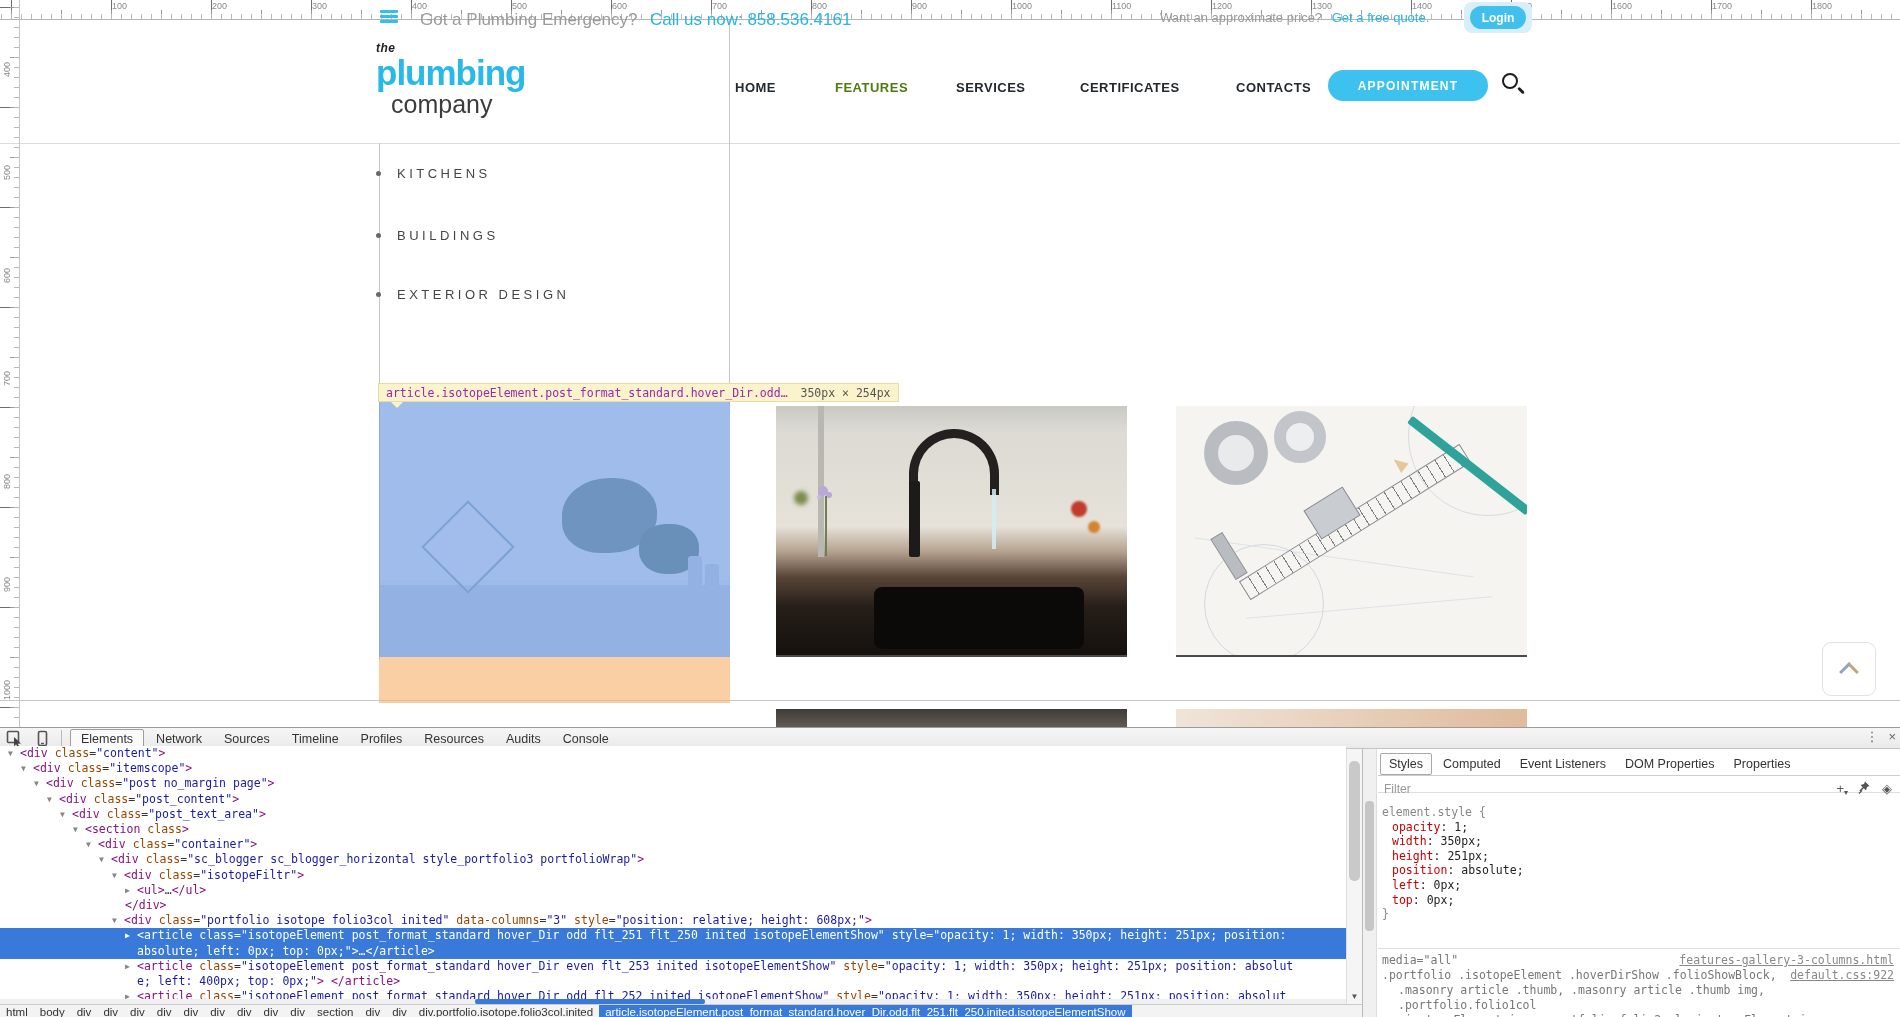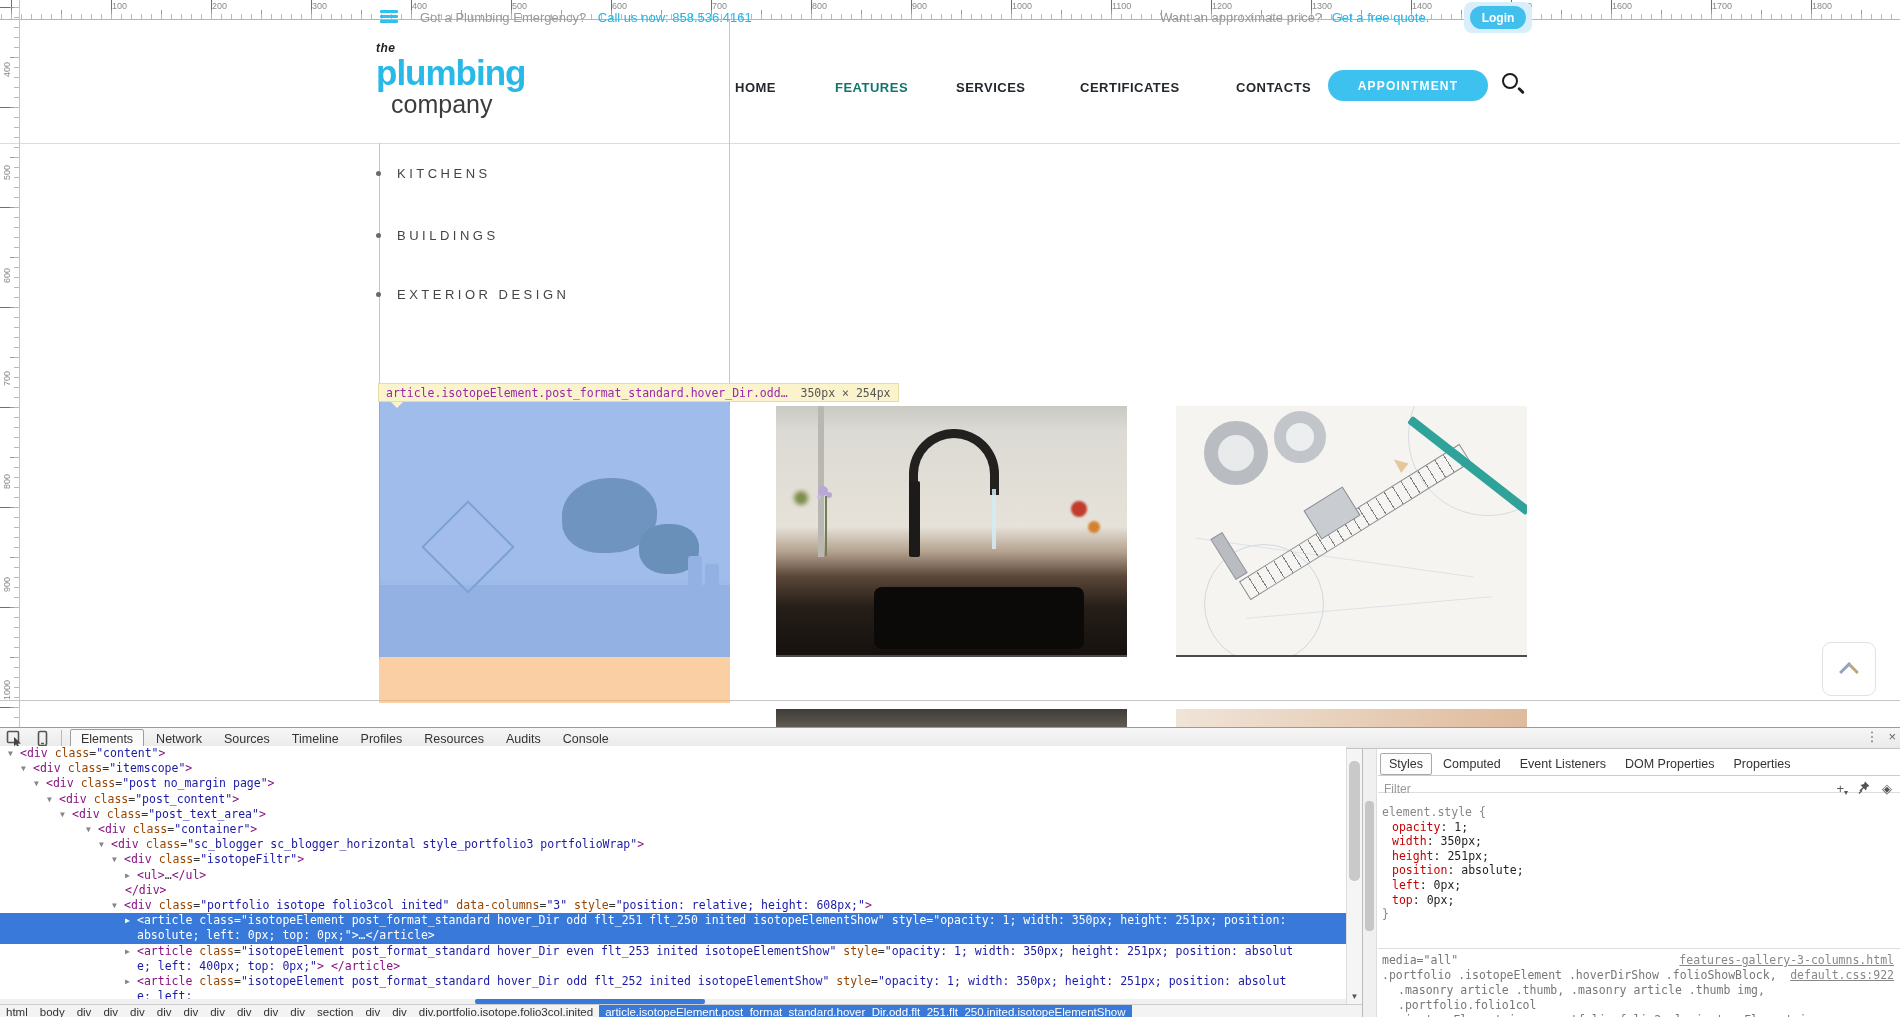--- a/index.html
+++ b/index.html
@@ -27,36 +27,36 @@
   .ruler-num { position:absolute; font-size:9px; color:#8a8a8a; }
   .ruler-top .ruler-num { top:1px; }
   .ruler-left .ruler-num { left:2px; writing-mode:vertical-rl; transform:rotate(180deg); }
   .guide { position:absolute; background:#c6c6c6; z-index:5; }
   .guide-v1 { left:379px; top:143px; width:1px; height:517px; }
   .guide-v2 { left:729px; top:20px; width:1px; height:384px; }
   .guide-h1 { left:0; top:700px; width:1900px; height:1px; }
   .header-border { position:absolute; left:0; top:143px; width:1900px; height:1px; background:#dcdcdc; }
 
   
-  .topbar-left { position:absolute; left:420px; top:10px; font-size:13px; color:#9a9a9a; z-index:45;text-align:center; }
+  .topbar-left { position:absolute; left:420px; top:10px; font-size:17px; color:#9a9a9a; z-index:45;text-align:center; }
   .topbar-right { position:absolute; left:1160px; top:10px; font-size:13px; color:#9a9a9a; z-index:45; }
   .accent { color:#29b4e2; }
   .hamburger { position:absolute; left:380px; top:10px; width:18px; height:14px; z-index:45; cursor:pointer; }
   .hamburger i { display:block; height:3px; margin-bottom:2px; background:#2fc0ef; border-radius:1px; }
   .login-halo { position:absolute; left:1464px; top:2px; width:68px; height:31px; background:#d8eefa; border-radius:8px; z-index:45; }
   .login-btn { position:absolute; left:6px; top:4px; width:56px; height:23px; background:#41c0ee; border:none;
                border-radius:12px; color:#fff; font-size:12px; font-weight:bold; font-family:inherit; cursor:pointer; }
 
   
   .logo { position:absolute; left:376px; top:42px; z-index:20; line-height:1; cursor:pointer; }
   .logo .l1 { font-size:12px; font-weight:800; color:#222; letter-spacing:.5px;font-style:italic; }
   .logo .l2 { font-size:35px; font-weight:800; color:#28b9e9; letter-spacing:-1px; margin-top:1px; }
   .logo .l3 { font-size:25px; font-weight:400; color:#3c3c3c; margin-left:15px; margin-top:2px; }
   .nav-item { position:absolute; top:80px; font-size:13px; font-weight:700; color:#23282d; letter-spacing:.5px; cursor:pointer; z-index:20;}
-  .nav-item.active { color:#0f766e; }
+  .nav-item.active { color:#4d7c0f; }
   .appointment { position:absolute; left:1328px; top:70px; width:160px; height:31px; background:#3dc2f0; border:none;
                  border-radius:16px; color:#fff; font-size:12px; font-weight:700; letter-spacing:1.2px; font-family:inherit; cursor:pointer; z-index:20;}
   .search-ic { position:absolute; left:1501px; top:72px; width:26px; height:26px; cursor:pointer; z-index:20;}
   .search-ic .lens { position:absolute; left:1px; top:1px; width:16px; height:16px; border:2.5px solid #1d1d1d; border-radius:50%; }
   .search-ic .stem { position:absolute; left:16px; top:17px; width:8px; height:3px; background:#1d1d1d; transform:rotate(45deg); border-radius:2px; }
 
   
   .menu-item { position:absolute; left:397px; height:18px; font-size:13px; letter-spacing:3.5px; color:#454545; font-weight:500; cursor:pointer; z-index:10;}
   .menu-item .dot { position:absolute; left:-21px; top:5px; width:5px; height:5px; border-radius:50%; background:#6a6a6a; }
 
@@ -336,20 +336,21 @@
         <span>×</span>
       </div>
     </div>
 
     <div class="domtree" id="domtree">
         <div class="dom-line" style="padding-left: 20px;"><span class="tk-a">▼</span><span class="tk-t">&lt;div</span><span class="tk-n"> class</span><span class="tk-p">=</span><span class="tk-v">"content"</span><span class="tk-t">&gt;</span></div>
         <div class="dom-line" style="padding-left: 33px;"><span class="tk-a">▼</span><span class="tk-t">&lt;div</span><span class="tk-n"> class</span><span class="tk-p">=</span><span class="tk-v">"itemscope"</span><span class="tk-t">&gt;</span></div>
         <div class="dom-line" style="padding-left: 46px;"><span class="tk-a">▼</span><span class="tk-t">&lt;div</span><span class="tk-n"> class</span><span class="tk-p">=</span><span class="tk-v">"post no_margin page"</span><span class="tk-t">&gt;</span></div>
         <div class="dom-line" style="padding-left: 59px;"><span class="tk-a">▼</span><span class="tk-t">&lt;div</span><span class="tk-n"> class</span><span class="tk-p">=</span><span class="tk-v">"post_content"</span><span class="tk-t">&gt;</span></div>
         <div class="dom-line" style="padding-left: 72px;"><span class="tk-a">▼</span><span class="tk-t">&lt;div</span><span class="tk-n"> class</span><span class="tk-p">=</span><span class="tk-v">"post_text_area"</span><span class="tk-t">&gt;</span></div>
+        <div class="dom-line" style="padding-left: 85px;"><span class="tk-a">▼</span><span class="tk-t">&lt;section</span><span class="tk-n"> class</span><span class="tk-t">&gt;</span></div>
         <div class="dom-line" style="padding-left: 98px;"><span class="tk-a">▼</span><span class="tk-t">&lt;div</span><span class="tk-n"> class</span><span class="tk-p">=</span><span class="tk-v">"container"</span><span class="tk-t">&gt;</span></div>
         <div class="dom-line" style="padding-left: 111px;"><span class="tk-a">▼</span><span class="tk-t">&lt;div</span><span class="tk-n"> class</span><span class="tk-p">=</span><span class="tk-v">"sc_blogger sc_blogger_horizontal style_portfolio3 portfolioWrap"</span><span class="tk-t">&gt;</span></div>
         <div class="dom-line" style="padding-left: 124px;"><span class="tk-a">▼</span><span class="tk-t">&lt;div</span><span class="tk-n"> class</span><span class="tk-p">=</span><span class="tk-v">"isotopeFiltr"</span><span class="tk-t">&gt;</span></div>
         <div class="dom-line" style="padding-left: 137px;"><span class="tk-a">▶</span><span class="tk-t">&lt;ul&gt;</span><span class="tk-p">…</span><span class="tk-t">&lt;/ul&gt;</span></div>
         <div class="dom-line" style="padding-left: 137px;"><span class="tk-t">&lt;/div&gt;</span></div>
         <div class="dom-line" style="padding-left: 124px;"><span class="tk-a">▼</span><span class="tk-t">&lt;div</span><span class="tk-n"> class</span><span class="tk-p">=</span><span class="tk-v">"portfolio isotope folio3col inited"</span><span class="tk-n"> data-columns</span><span class="tk-p">=</span><span class="tk-v">"3"</span><span class="tk-n"> style</span><span class="tk-p">=</span><span class="tk-v">"position: relative; height: 608px;"</span><span class="tk-t">&gt;</span></div>
         <div class="dom-line sel" style="padding-left: 137px;"><span class="tk-a">▶</span><span class="tk-t">&lt;article</span><span class="tk-n"> class</span><span class="tk-p">=</span><span class="tk-v">"isotopeElement post_format_standard hover_Dir odd flt_251 flt_250 inited isotopeElementShow"</span><span class="tk-n"> style</span><span class="tk-p">=</span><span class="tk-v">"opacity: 1; width: 350px; height: 251px; position: absolute; left: 0px; top: 0px;"</span><span class="tk-t">&gt;</span><span class="tk-p">…</span><span class="tk-t">&lt;/article&gt;</span></div>
         <div class="dom-line" style="padding-left: 137px;"><span class="tk-a">▶</span><span class="tk-t">&lt;article</span><span class="tk-n"> class</span><span class="tk-p">=</span><span class="tk-v">"isotopeElement post_format_standard hover_Dir even flt_253 inited isotopeElementShow"</span><span class="tk-n"> style</span><span class="tk-p">=</span><span class="tk-v">"opacity: 1; width: 350px; height: 251px; position: absolute; left: 400px; top: 0px;"</span><span class="tk-t">&gt;</span><span class="tk-p"> </span><span class="tk-t">&lt;/article&gt;</span></div>
         <div class="dom-line" style="padding-left: 137px;"><span class="tk-a">▶</span><span class="tk-t">&lt;article</span><span class="tk-n"> class</span><span class="tk-p">=</span><span class="tk-v">"isotopeElement post_format_standard hover_Dir odd flt_252 inited isotopeElementShow"</span><span class="tk-n"> style</span><span class="tk-p">=</span><span class="tk-v">"opacity: 1; width: 350px; height: 251px; position: absolute; left:</span></div>
       </div>

